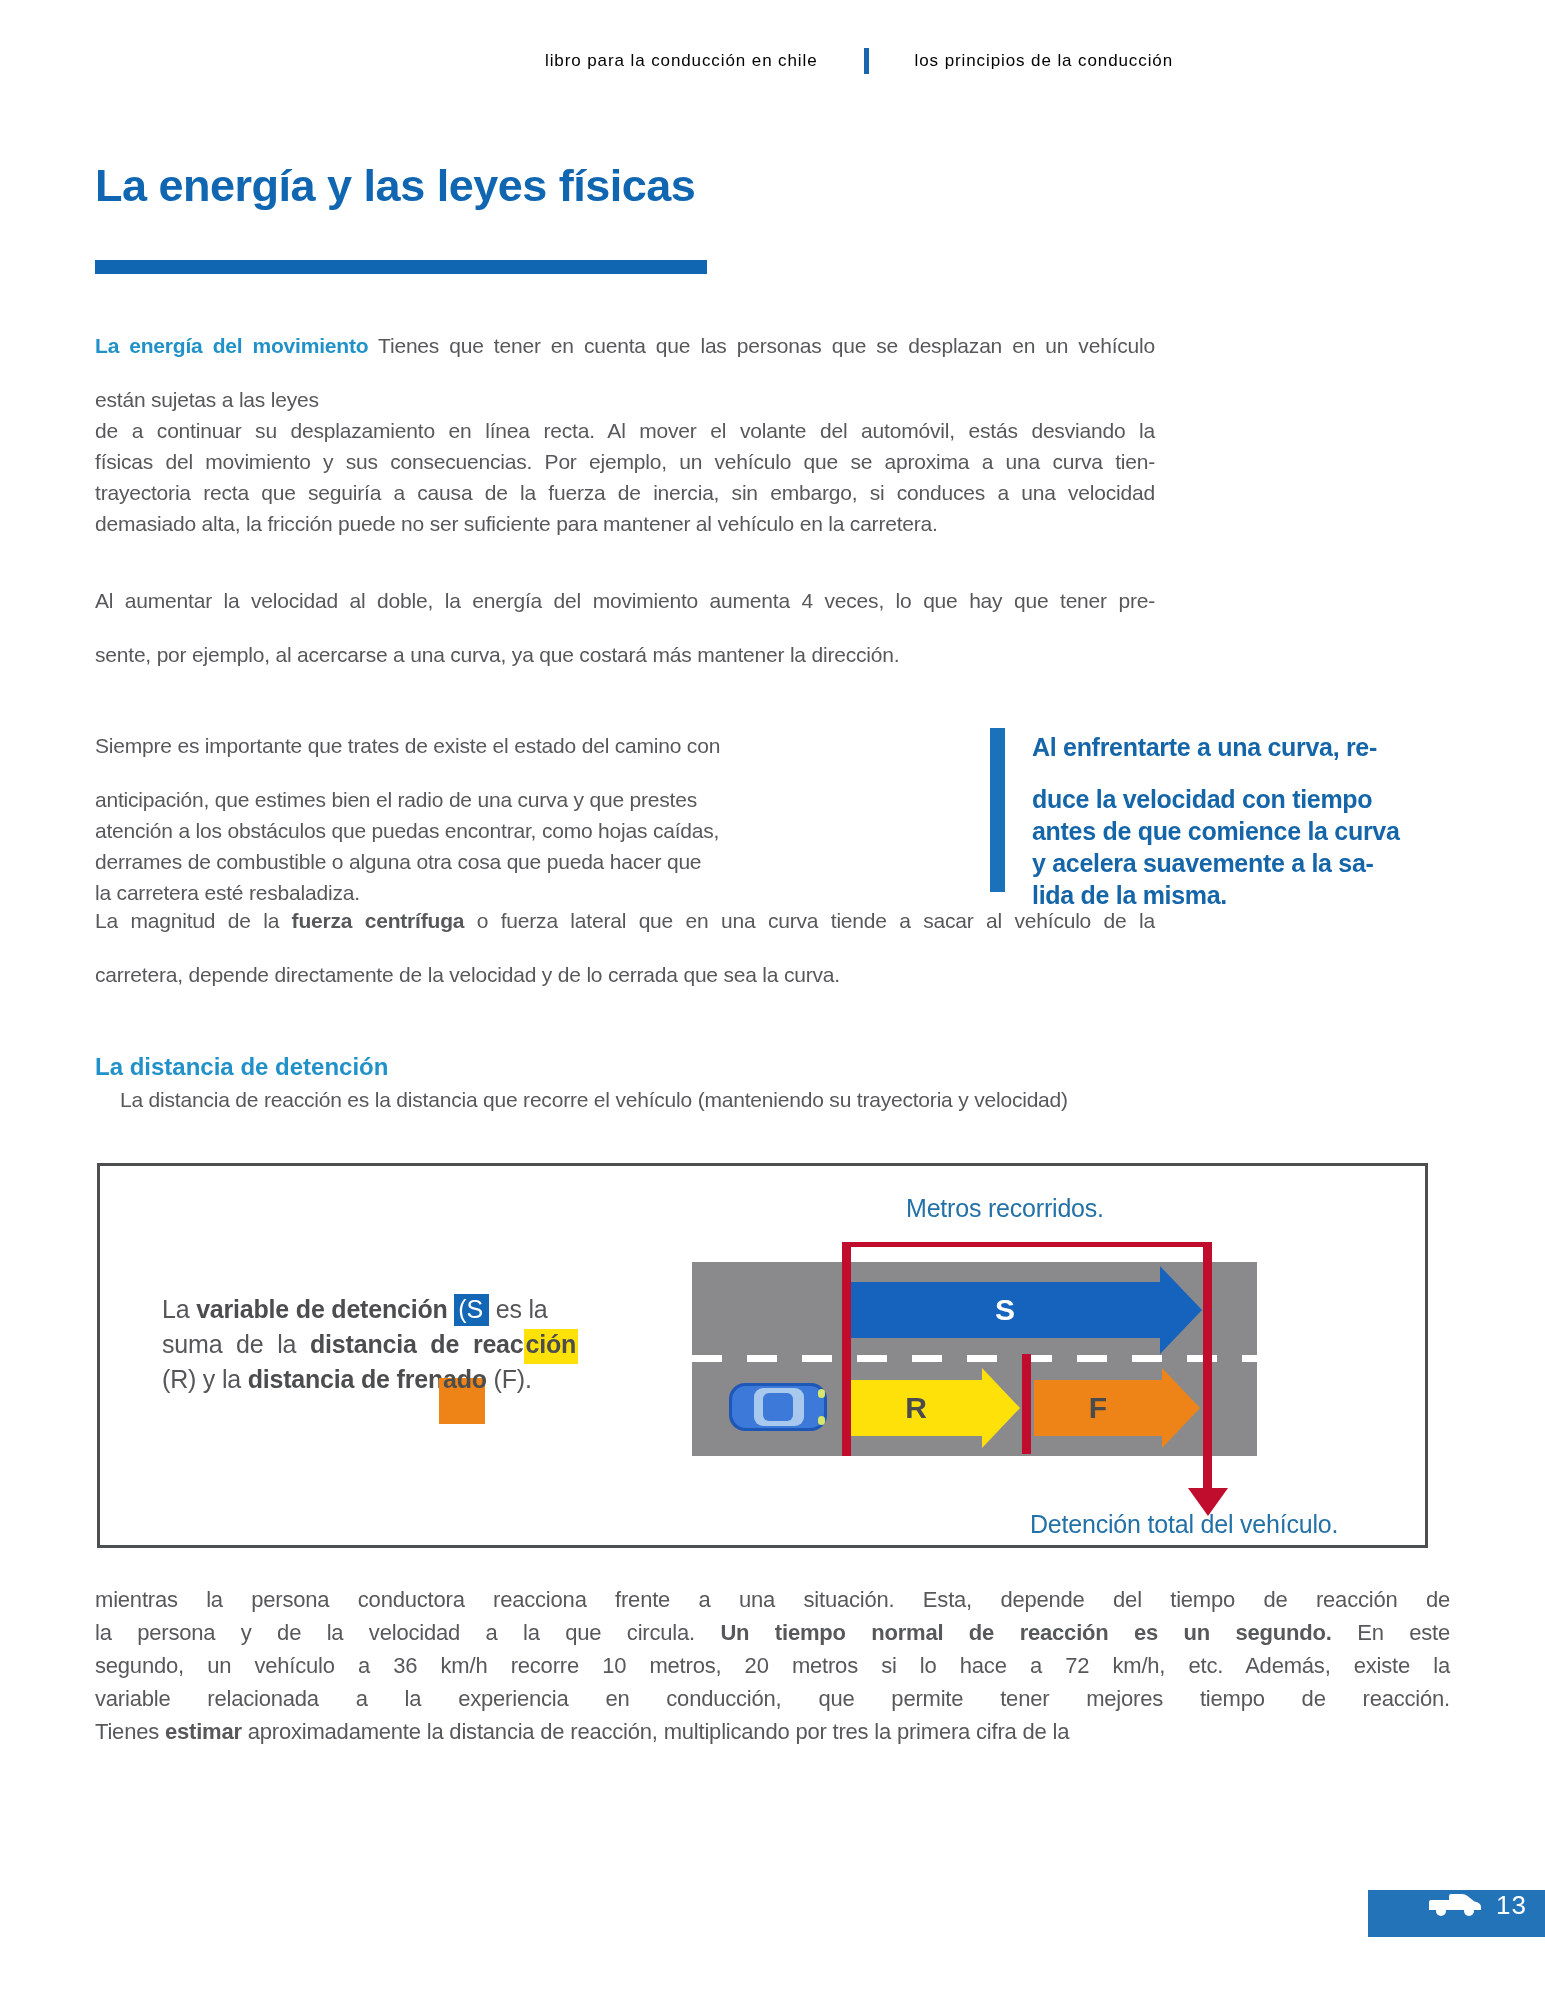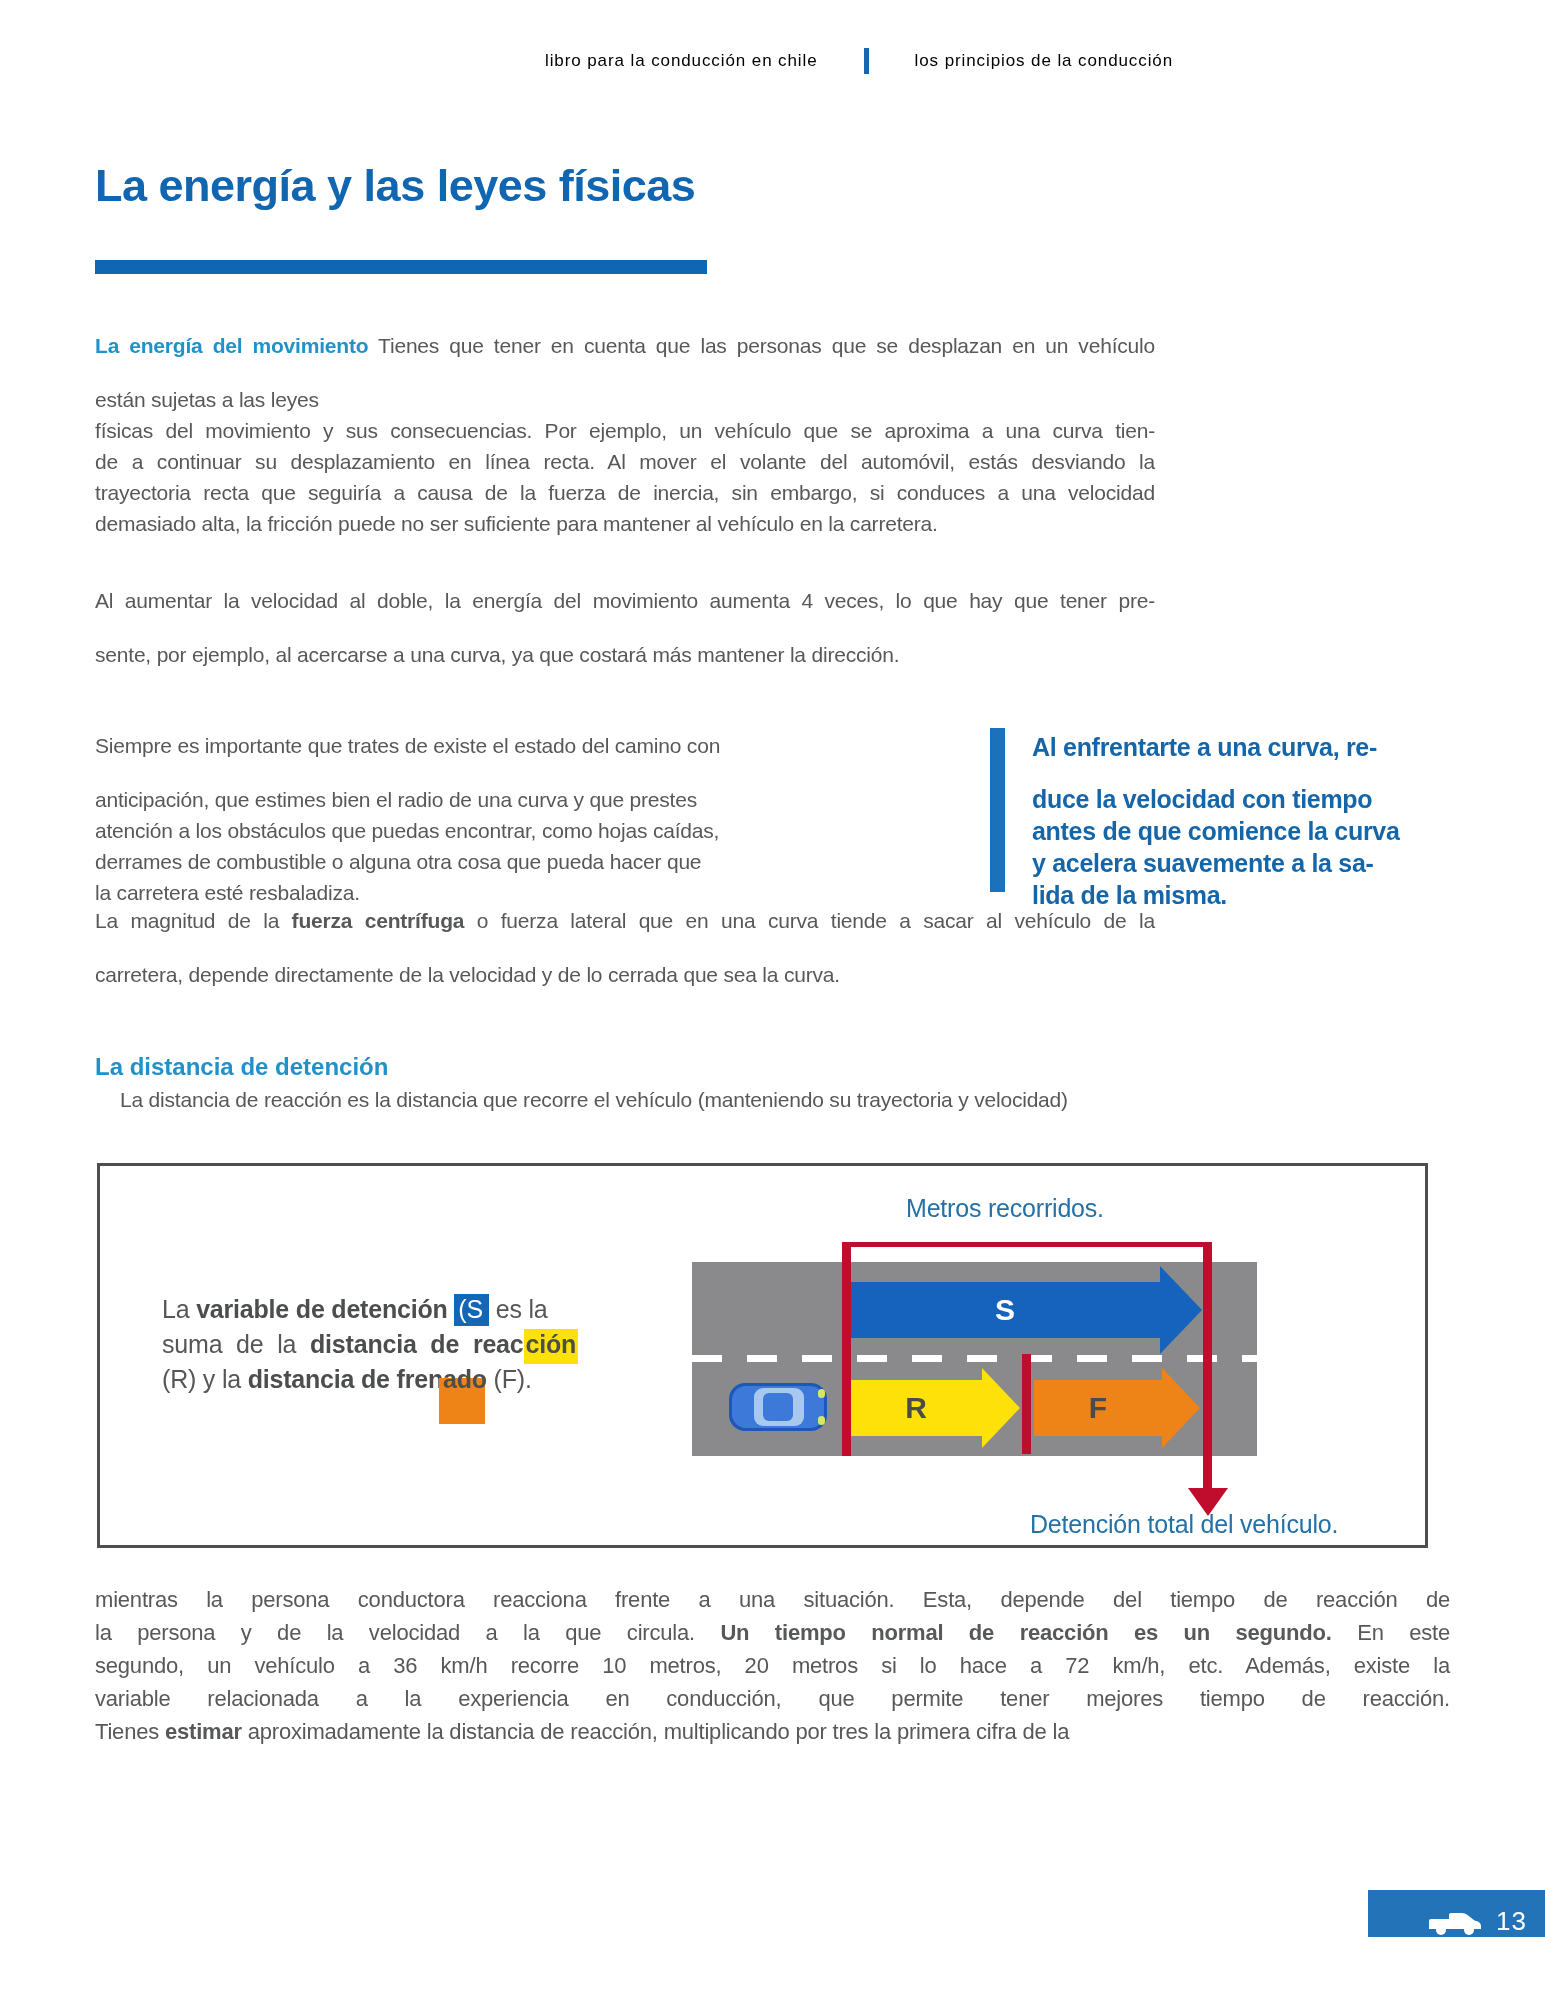--- a/index.html
+++ b/index.html
@@ -81,43 +81,43 @@
   .marker-start{position:absolute;left:742px;top:76px;width:9px;height:214px;}
   .marker-mid{position:absolute;left:922px;top:188px;width:9px;height:100px;}
   .bracket-top{position:absolute;left:742px;top:76px;width:370px;height:5px;}
   .down-line{position:absolute;left:1103px;top:76px;width:9px;height:248px;}
   .down-head{position:absolute;left:1088px;top:322px;width:0;height:0;
              border-left:20px solid transparent;border-right:20px solid transparent;
              border-top:28px solid #c00d2e;}
 
   
   .footer{position:absolute;left:1368px;top:1890px;width:177px;height:47px;background:#2273b8;
-          display:flex;align-items:flex-end;justify-content:flex-end;gap:12px;padding-right:18px;
+          display:flex;align-items:flex-start;justify-content:flex-end;gap:12px;padding-right:18px;
           box-sizing:border-box;}
   .page-num{color:#ffffff;font-size:26px;letter-spacing:1px;}
 </style>
 </head>
 <body>
 
 <div class="page">
 
   <header class="running-head">
     <span>libro para la conducción en chile</span>
     <span class="sep"></span>
     <span>los principios de la conducción</span>
   </header>
 
   <h1 class="title">La energía y las leyes físicas</h1>
   <div class="title-bar"></div>
 
   <section class="p1 bt">
     <div class="jl gap"><span class="lead">La energía del movimiento</span><span> Tienes que tener en cuenta que las personas que se desplazan en un vehículo</span></div>
     <div>están sujetas a las leyes</div>
+    <div class="jl">de a continuar su desplazamiento en línea recta. Al mover el volante del automóvil, estás desviando la</div>
     <div class="jl">físicas del movimiento y sus consecuencias. Por ejemplo, un vehículo que se aproxima a una curva tien-</div>
-    <div class="jl">de a continuar su desplazamiento en línea recta. Al mover el volante del automóvil, estás desviando la</div>
     <div class="jl">trayectoria recta que seguiría a causa de la fuerza de inercia, sin embargo, si conduces a una velocidad</div>
     <div>demasiado alta, la fricción puede no ser suficiente para mantener al vehículo en la carretera.</div>
   </section>
 
   <section class="p2 bt">
     <div class="jl gap">Al aumentar la velocidad al doble, la energía del movimiento aumenta 4 veces, lo que hay que tener pre-</div>
     <div>sente, por ejemplo, al acercarse a una curva, ya que costará más mantener la dirección.</div>
   </section>
 
   <section class="p3 bt">

